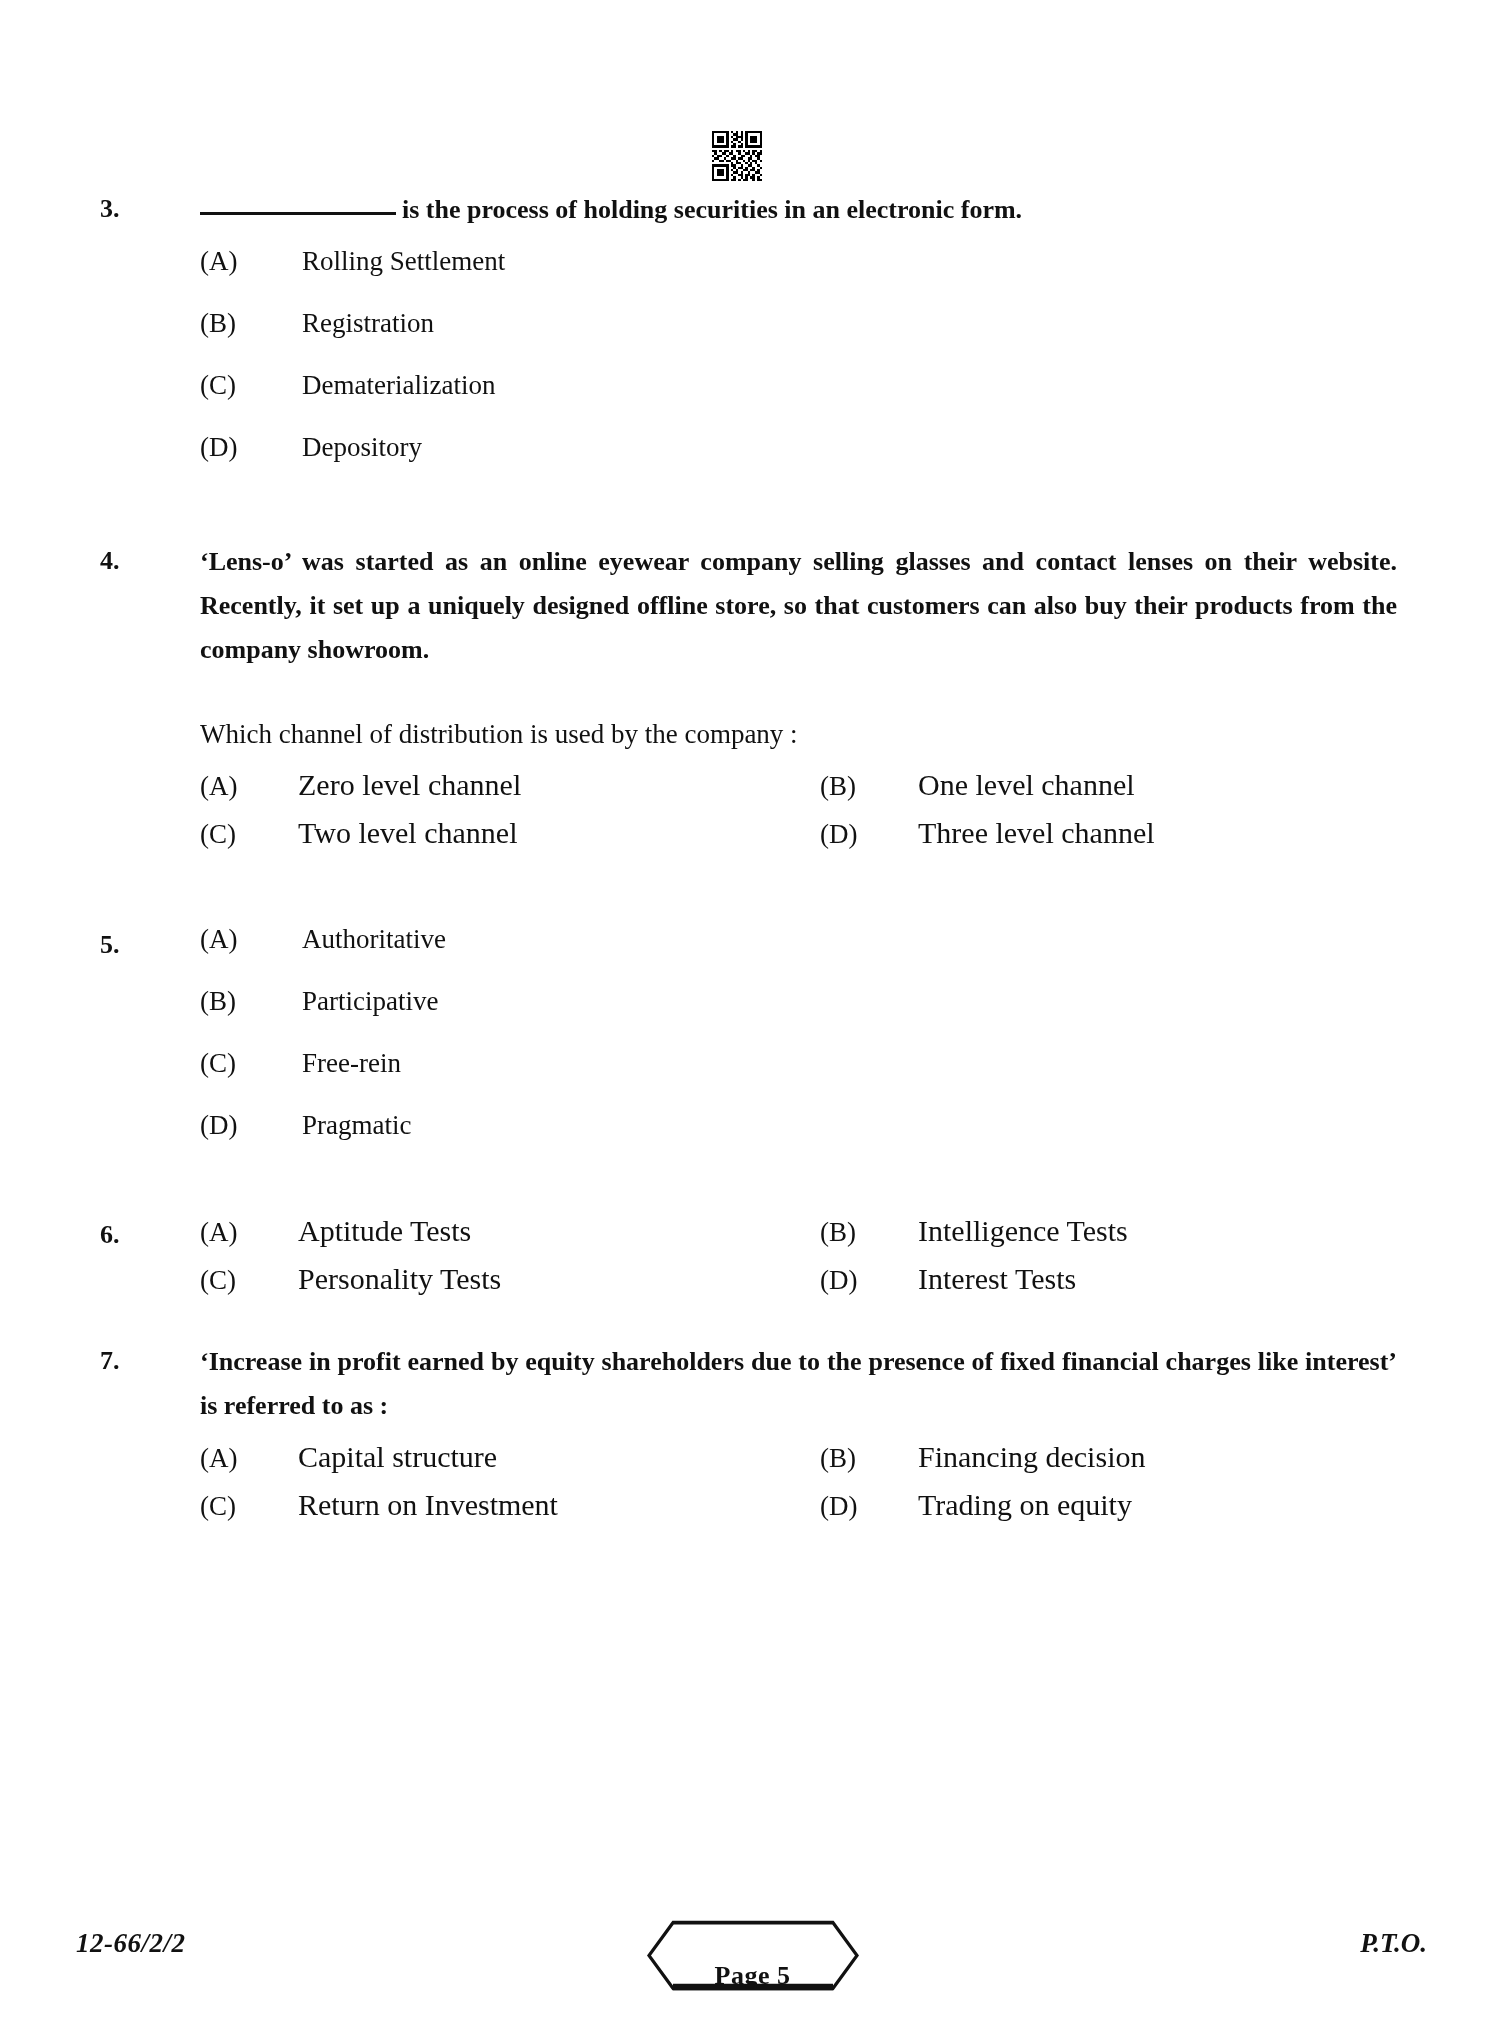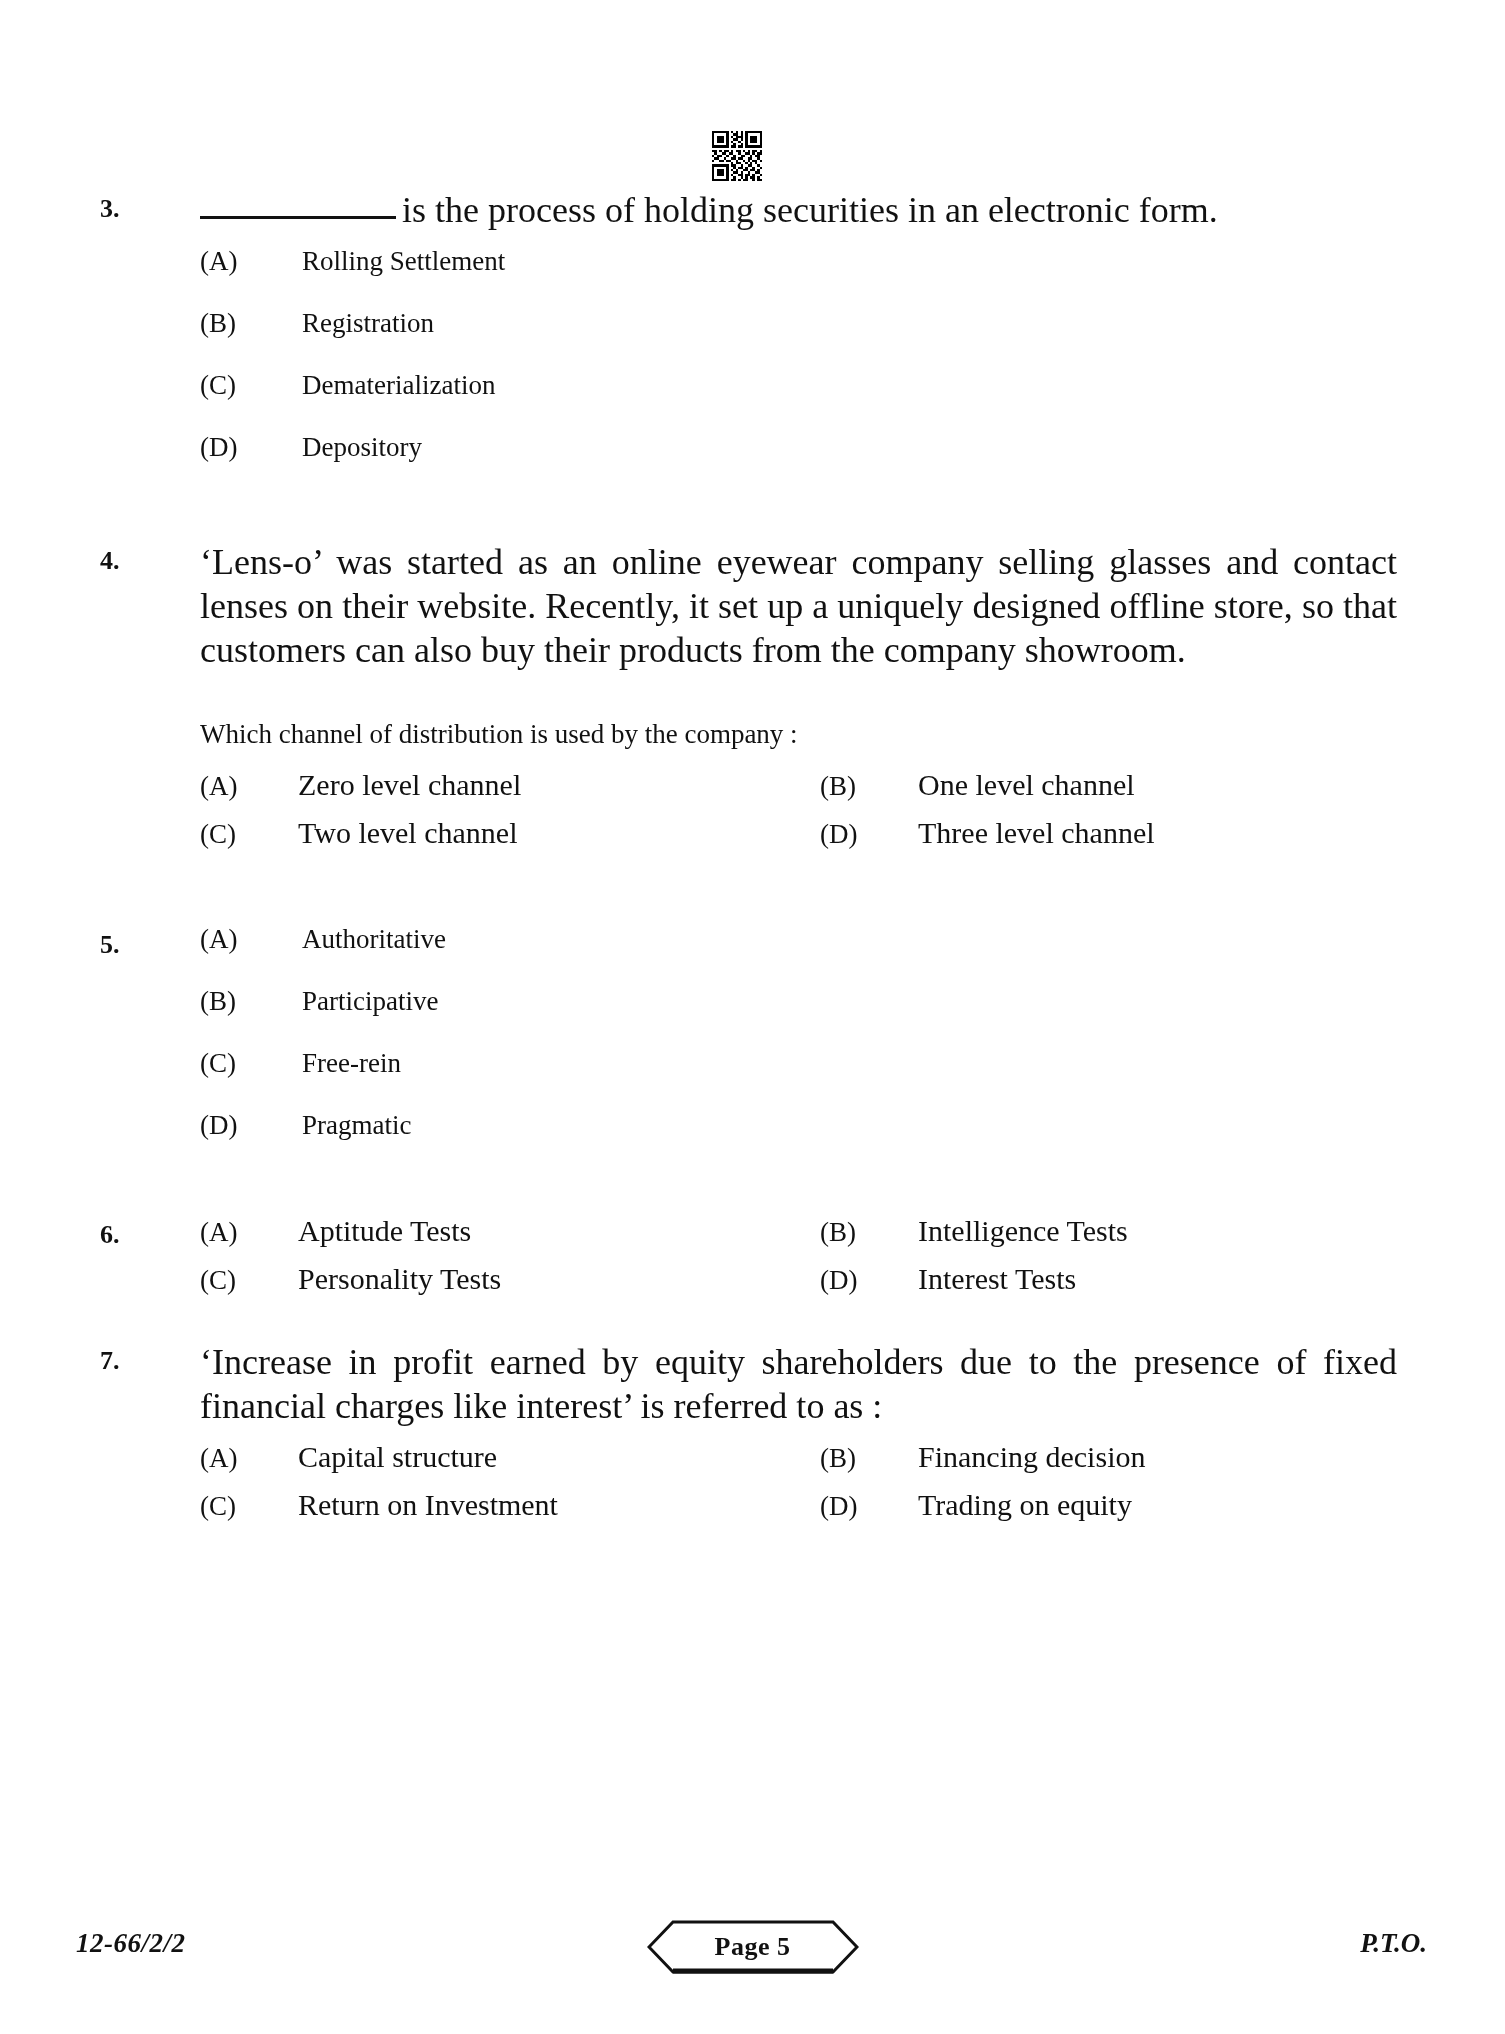--- a/index.html
+++ b/index.html
@@ -52,24 +52,25 @@
     position: absolute;
     left: 100px;
     top: 0;
     width: 60px;
     font-weight: bold;
     font-size: 26px;
     line-height: 41px;
   }
 
   .q-text {
-    font-size: 36px;
+    font-size: 26px;
     line-height: 44px;
     text-align: justify;
     text-justify: inter-word;
+    font-weight: bold;
   }
   .q-text.nojustify { text-align: left; }
 
   .q-sub {
     font-size: 27px;
     line-height: 44px;
     text-align: left;
     margin-top: 40px;
   }
 
@@ -140,23 +141,23 @@
     font-size: 27px;
     font-weight: bold;
     font-style: italic;
   }
   .page-badge {
     position: absolute;
     left: 50%;
     top: 0;
     transform: translateX(-50%);
     width: 212px;
-    height: 54px;
+    height: 71px;
     display: flex;
-    align-items: center;
+    align-items: flex-end;
     justify-content: center;
   }
   .page-badge .hex {
     position: absolute;
     inset: 0;
   }
   .page-badge .hex svg { width: 100%; height: 100%; display: block; }
   .page-badge .page-label {
     position: relative;
     font-size: 26px;

